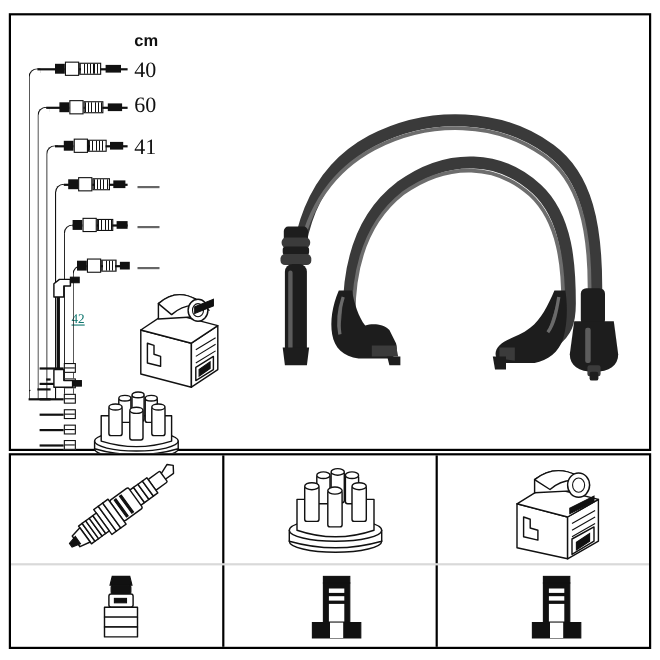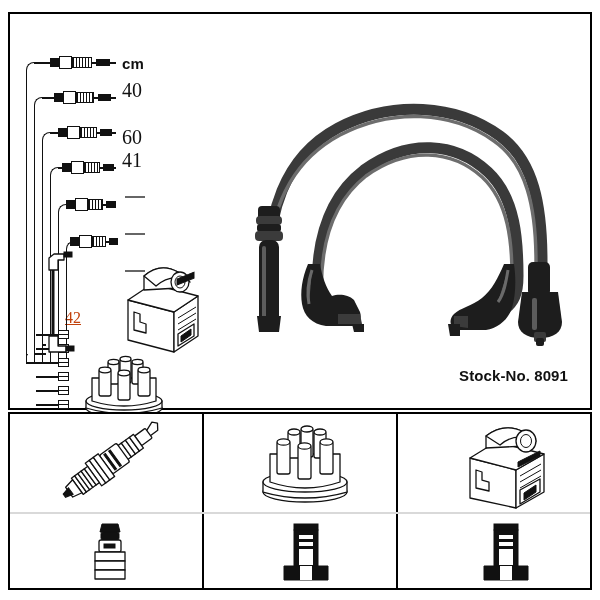--- a/index.html
+++ b/index.html
@@ -7,25 +7,25 @@
   #sheet{position:relative;width:600px;height:600px;background:#ffffff;}
 
   
   .frame{position:absolute;border:2px solid #000;box-sizing:border-box;background:#fff;}
   #main-panel{left:8px;top:12px;width:584px;height:398px;}
   #grid-panel{left:8px;top:412px;width:584px;height:178px;}
   .vdiv{position:absolute;top:0;bottom:0;width:2px;background:#000;}
   .hdiv{position:absolute;left:0;right:0;height:2px;background:#d9d9d9;}
 
   
-  .lbl{position:absolute;color:#111;line-height:1;white-space:nowrap;margin-top:26px;}
+  .lbl{position:absolute;color:#111;line-height:1;white-space:nowrap;}
   .unit{font-size:15px;font-weight:bold;letter-spacing:.2px;}
   .len{font-size:20px;font-weight:400;font-family:"Liberation Serif",serif;}
   .dash{font-size:20px;font-weight:700;color:#666;}
-  .len42{font-size:16px;font-family:"Liberation Serif",serif;color:#c2410c;text-decoration:underline;}
+  .len42{font-size:12px;font-family:"Liberation Serif",serif;color:#0f766e;text-decoration:underline;}
 
   
   .wireline{position:absolute;background:#111;}
   .wh{height:1.6px;}
 
   
   .elbow{position:absolute;border:1.6px solid #111;border-right:none;border-bottom:none;
          border-top-left-radius:9px;background:transparent;}
 
   
@@ -60,21 +60,21 @@
 </head>
 <body>
 
 <div id="sheet">
 
   <div class="frame" id="main-panel">
 
     <div class="lbl unit" style="left:112px;top:16px;">cm</div>
 
     <div class="lbl len" style="left:112px;top:40px;">40</div>
-    <div class="lbl len" style="left:112px;top:87px;">60</div>
+    <div class="lbl len" style="left:112px;top:72px;">60</div>
     <div class="lbl len" style="left:112px;top:110px;">41</div>
     <div class="lbl dash" style="left:115px;top:145px;">—</div>
     <div class="lbl dash" style="left:115px;top:182px;">—</div>
     <div class="lbl dash" style="left:115px;top:219px;">—</div>
 
     <div class="lbl len42" style="left:55px;top:270px;">42</div>
 
     <div>
       <div class="wireline wh" style="left:24px;top:48px;width:82px;"></div>
       <div class="elbow" style="left:16px;top:48px;width:10px;height:300px;border-top-left-radius:8px;"></div>
@@ -255,21 +255,20 @@
           <rect class="ph-dark" x="286" y="196" width="22" height="34" rx="5"></rect>
           <path class="ph-dark" d="M280 226 L316 226 L320 256 C320 266 312 272 298 272 C284 272 276 266 276 256 Z"></path>
           <rect class="ph-lite" x="290" y="232" width="5" height="32" rx="2"></rect>
           <rect class="ph-mid" x="292" y="266" width="12" height="10" rx="2"></rect>
           <rect class="ph-dark" x="294" y="272" width="8" height="8" rx="2"></rect>
         </g>
       </svg>
     </div>
 
     <div id="title-block">
-      <div id="stock-no">Stock-No. 8091</div>
     </div>
   </div>
 
   <div class="frame" id="grid-panel">
     <div class="vdiv" style="left:192px;"></div>
     <div class="vdiv" style="left:386px;"></div>
     <div class="hdiv" style="top:98px;"></div>
 
     <div style="position:absolute;left:38px;top:10px;">
       <svg width="128" height="84" viewBox="0 0 128 84">

